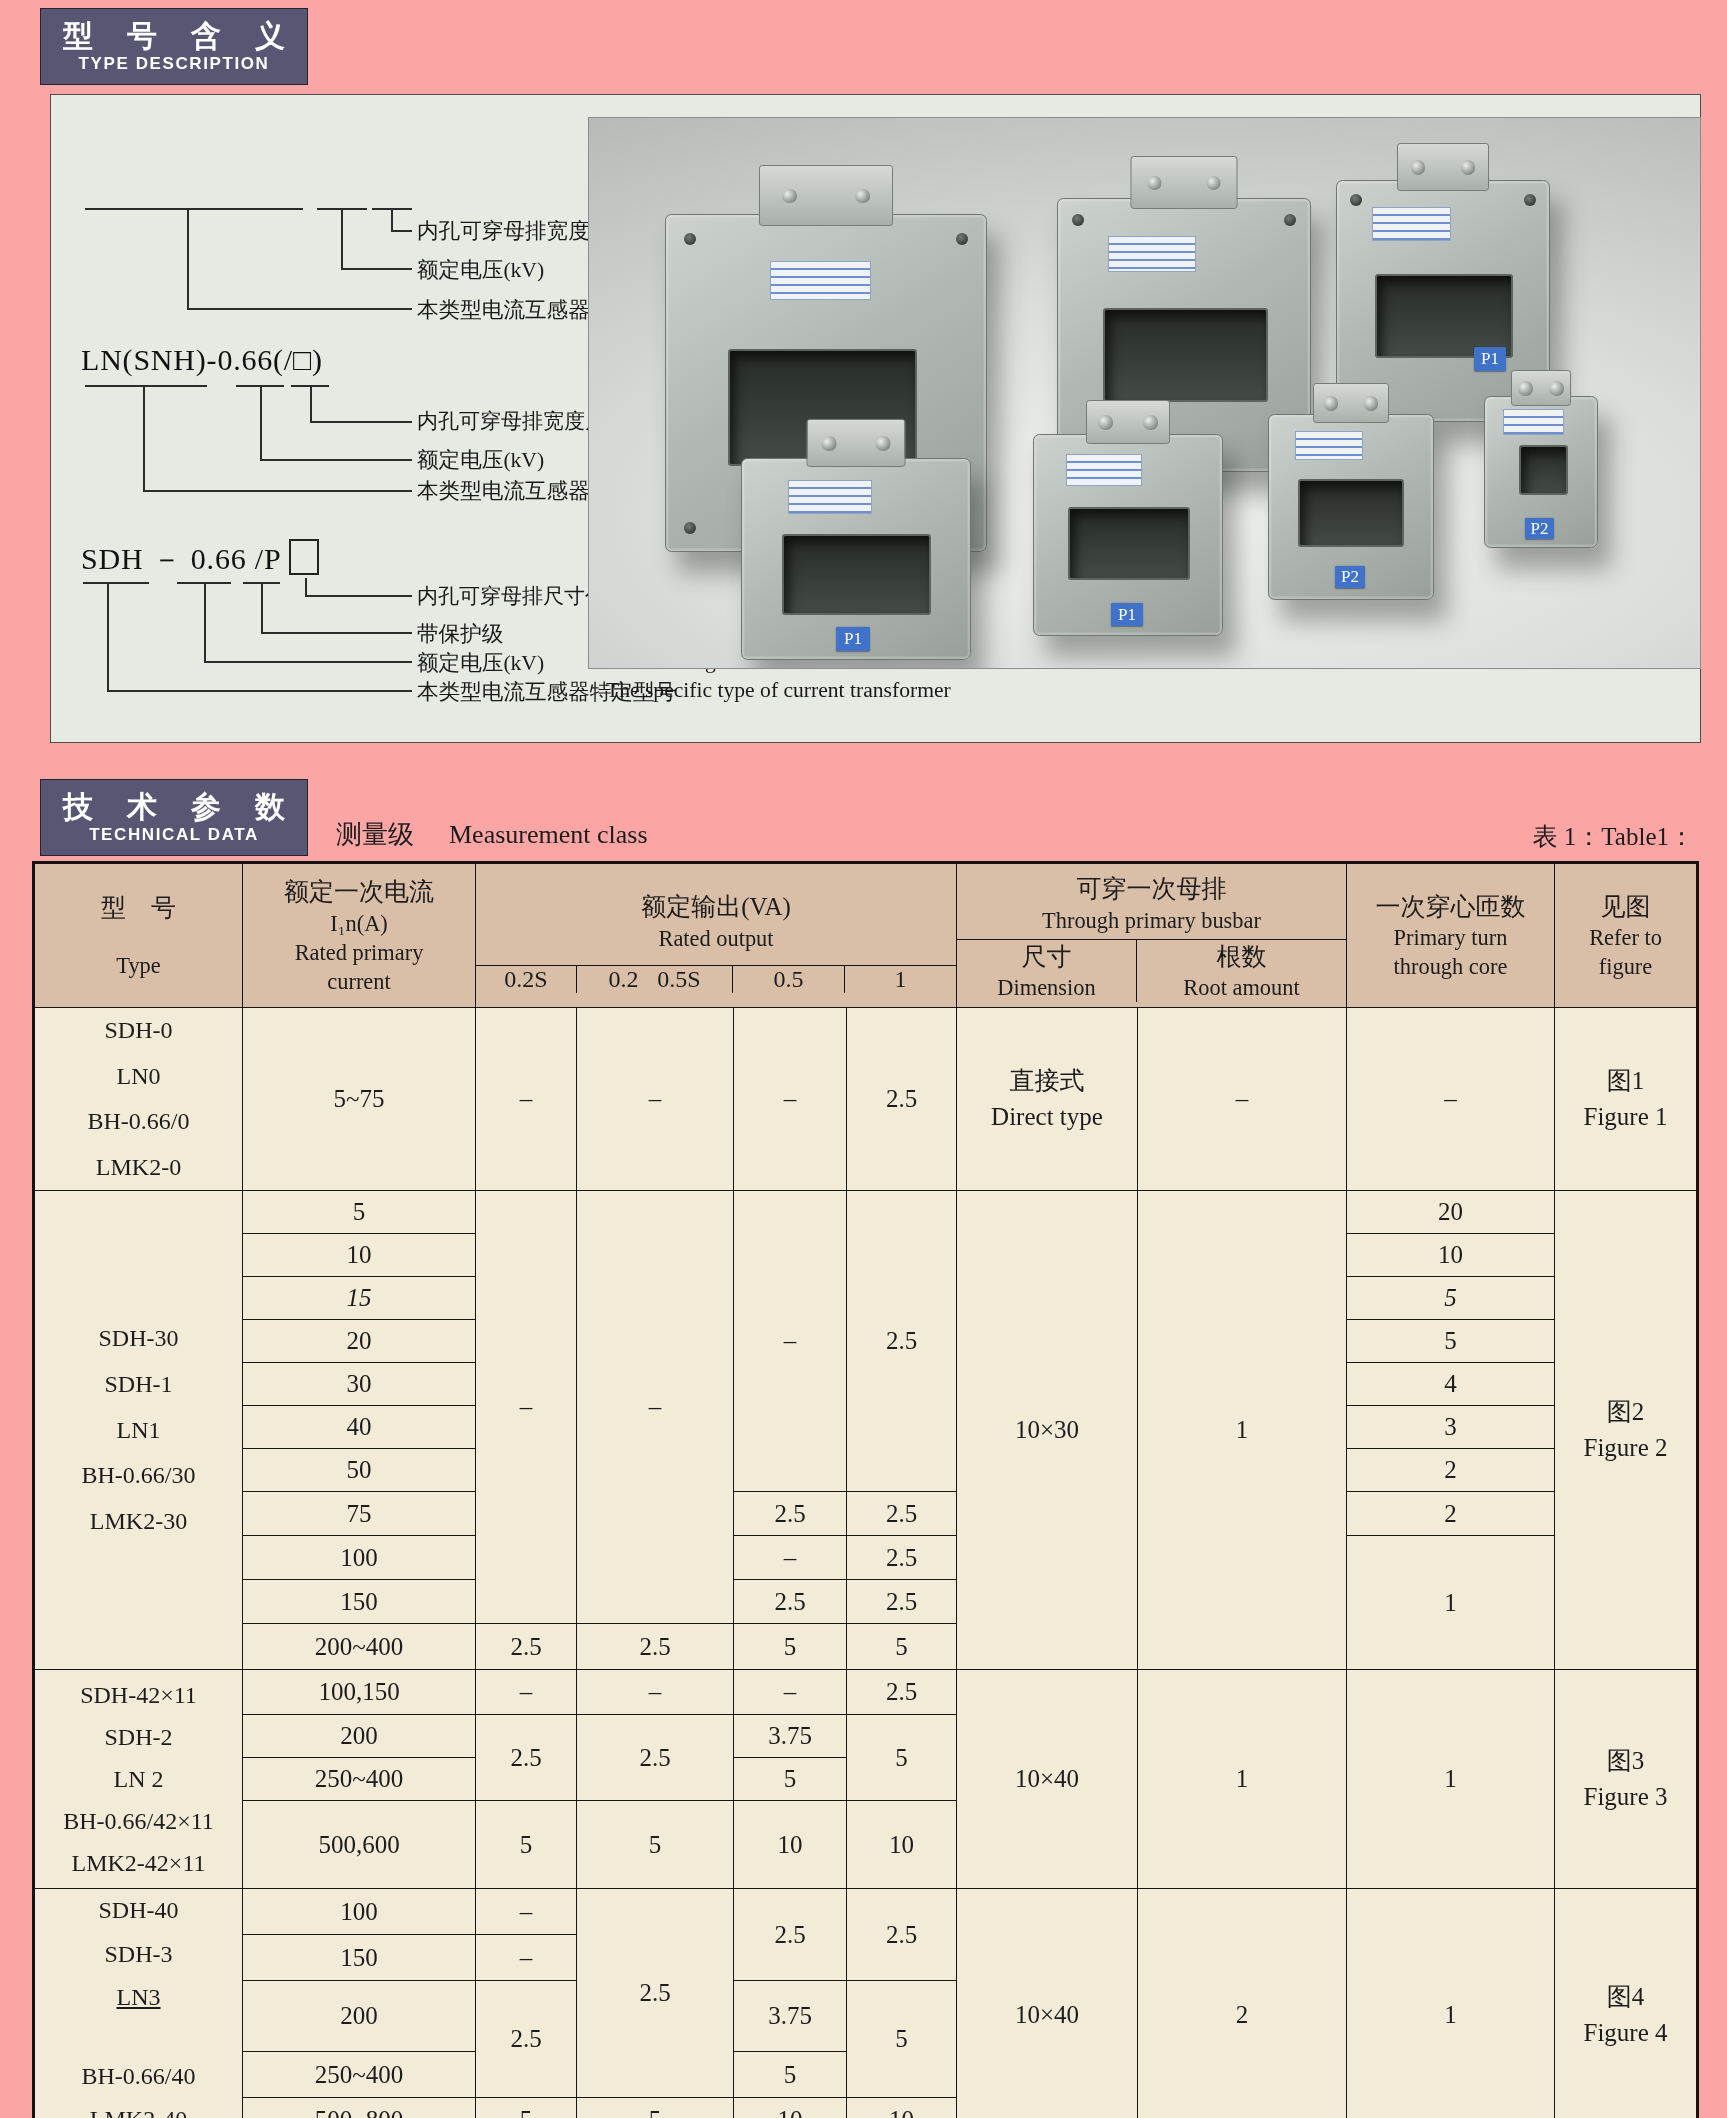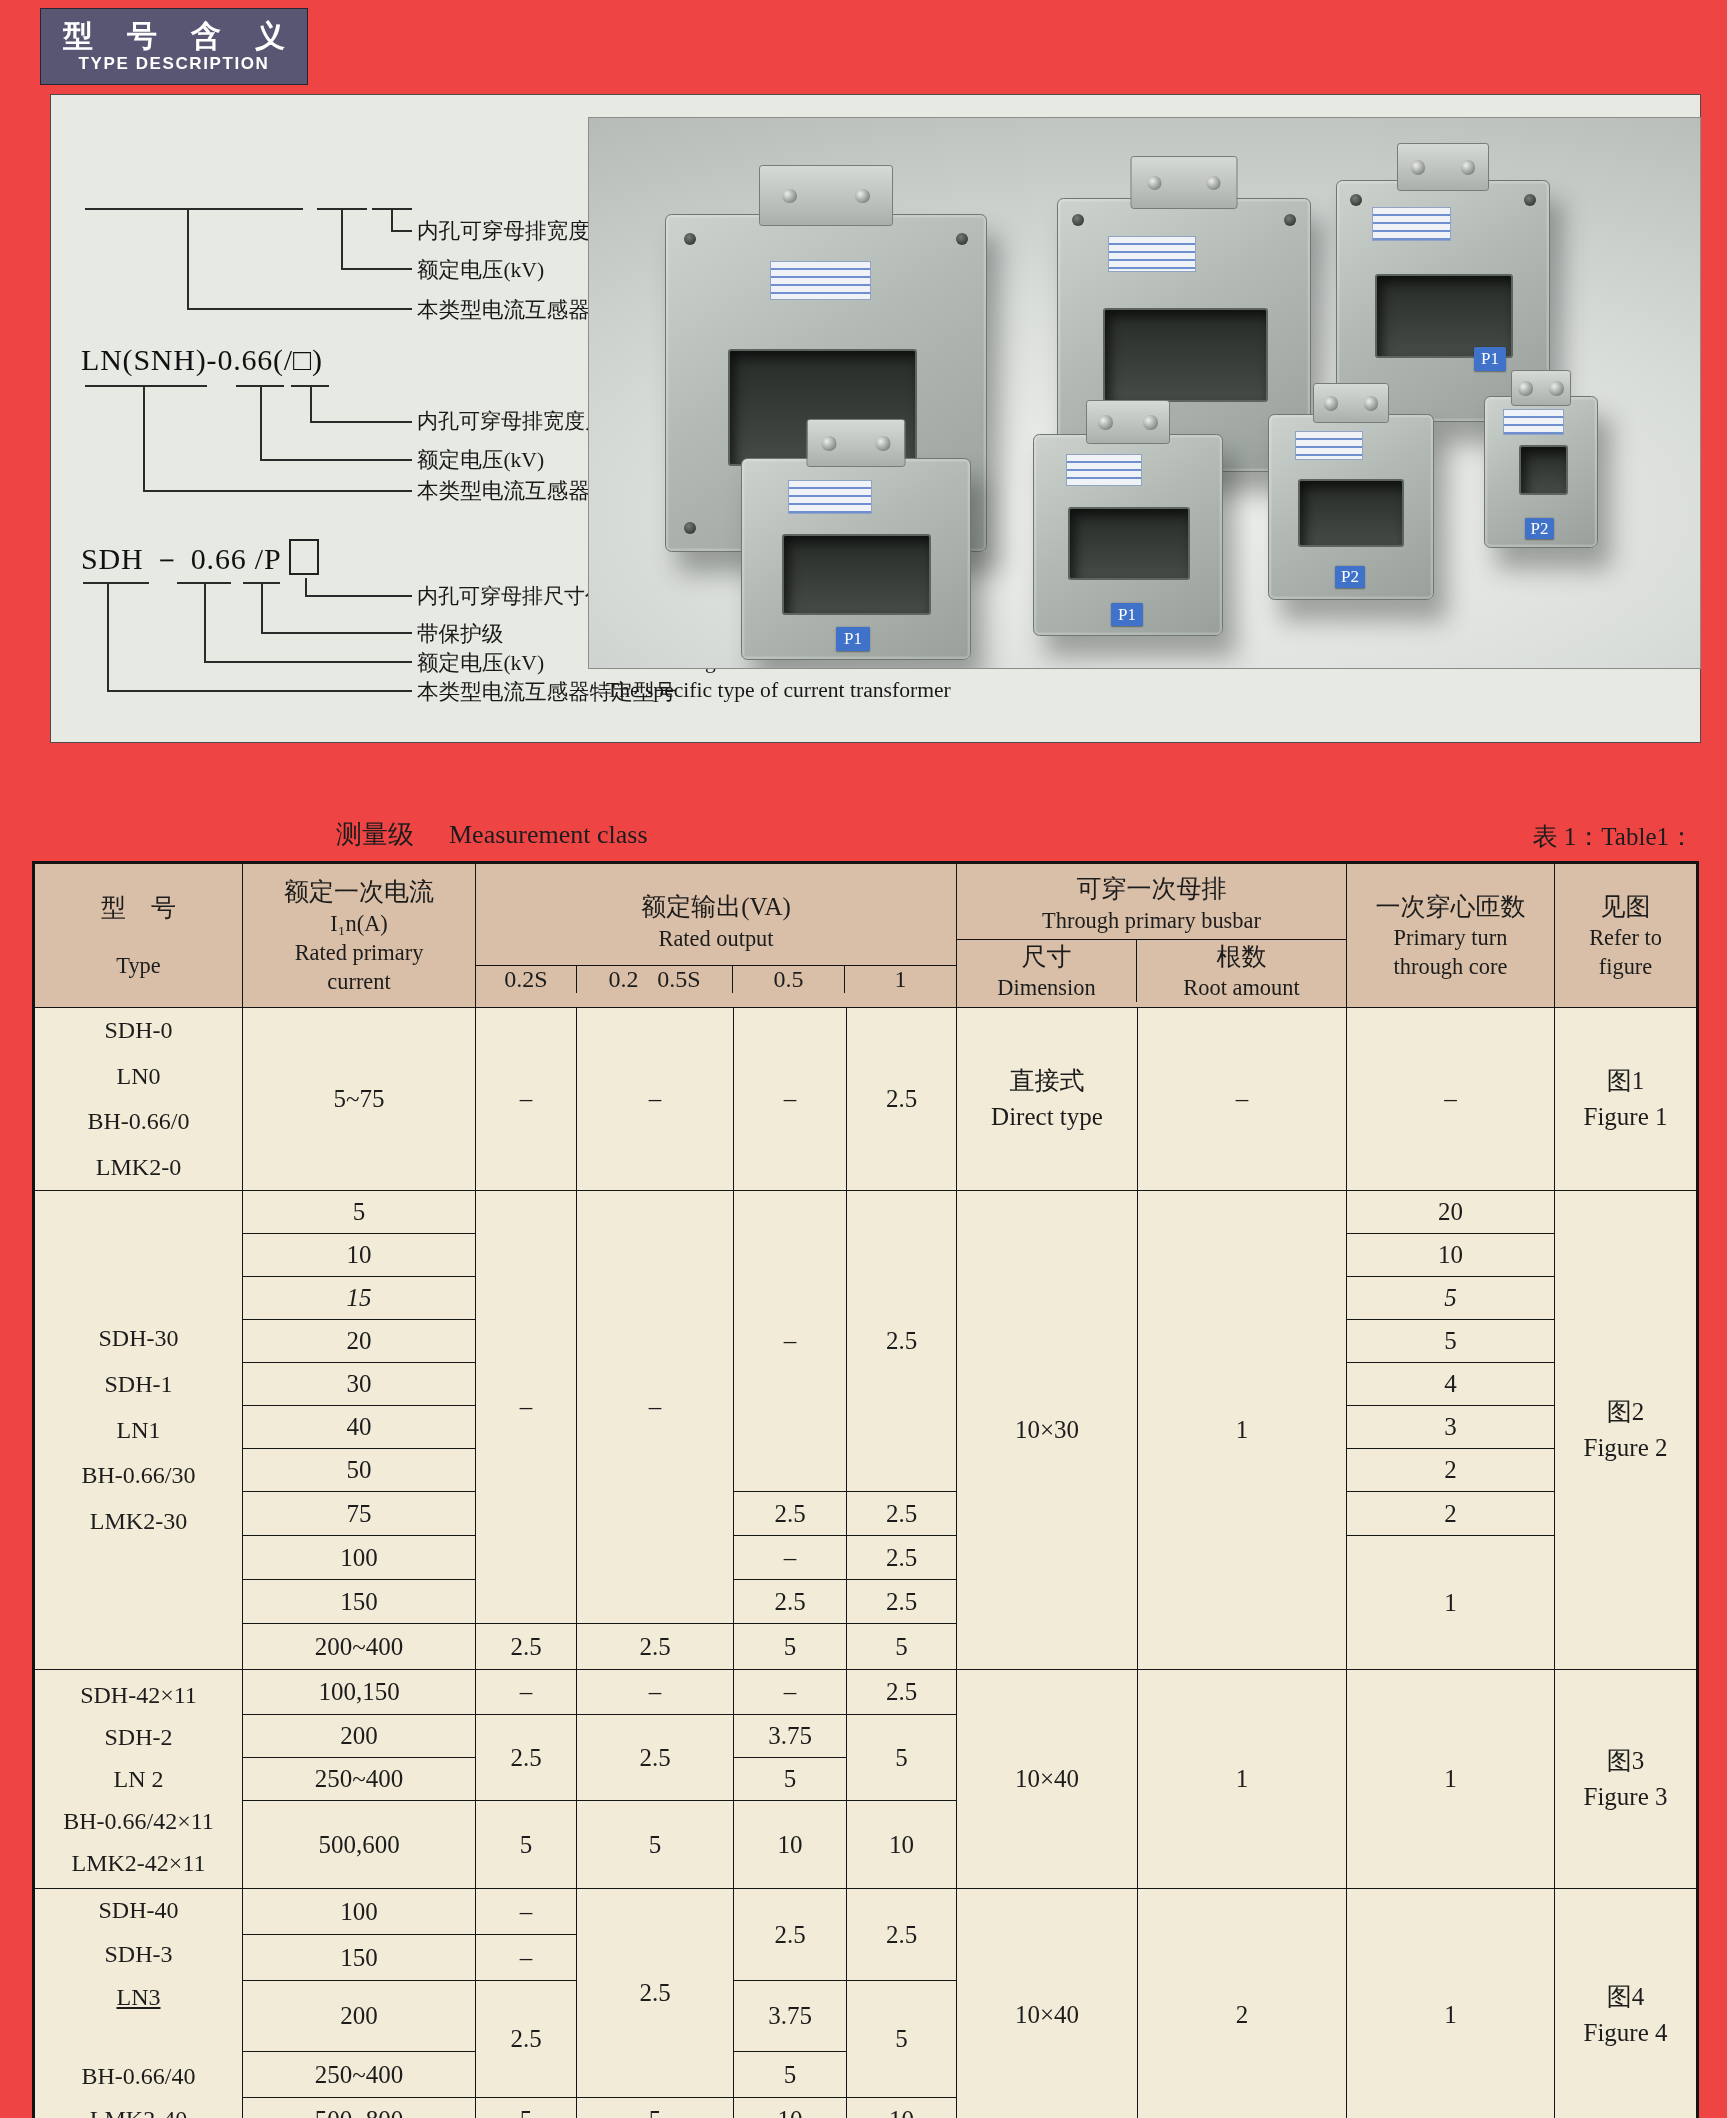--- a/index.html
+++ b/index.html
@@ -1,17 +1,17 @@
 <!DOCTYPE html>
 <html style="font-size:12.8px"><head>
 <meta charset="utf-8">
 <style>
   html,body{margin:0;padding:0;background:#fff;}
   body{font-family:"Liberation Serif","DejaVu Serif",serif;color:#1c1c1c;}
-  #page{position:relative;width:1728px;height:2119px;background:#ef4444;overflow:hidden;}
+  #page{position:relative;width:1728px;height:2119px;background:#fca5a5;overflow:hidden;}
 
   
   .badge{position:absolute;left:40px;width:268px;height:77px;background:#585673;border:1.6px solid #262532;
          color:#fff;font-family:"Liberation Sans","DejaVu Sans",sans-serif;
          display:flex;flex-direction:column;align-items:center;justify-content:center;box-sizing:border-box;}
   .badge .cn{font-size:30px;font-weight:bold;letter-spacing:12.8px;text-indent:12.8px;line-height:1;}
   .badge .en{font-size:17px;font-weight:bold;letter-spacing:1.6px;margin-top:4.8px;line-height:1;}
 
   
   #panel{position:absolute;left:50px;top:94px;width:1651px;height:649px;background:#e7e9e3;
@@ -221,20 +221,24 @@
           <div class="screw" style="left:6.4px;"></div>
           <div class="screw" style="right:6.4px;"></div>
         </div>
         <div class="sticker" style="left:17.6px;top:11.2px;width:59px;height:24px;"></div>
         <div class="hole" style="left:34px;top:48px;width:45px;height:46px;"></div>
         <div class="chip" style="left:40px;bottom:8px;width:29px;height:21px;">P2</div>
       </div>
     </div>
   </div>
 
+  <div class="badge" style="top:779px;">
+    <div class="cn">技 术 参 数</div>
+    <div class="en">TECHNICAL DATA</div>
+  </div>
 
   <div id="measure-line">
     <span>测量级</span>
     <span>Measurement class</span>
   </div>
   <div id="table-ref">表 1：Table1：</div>
 
   <table id="dtable">
     <colgroup>
       <col style="width:209px">

